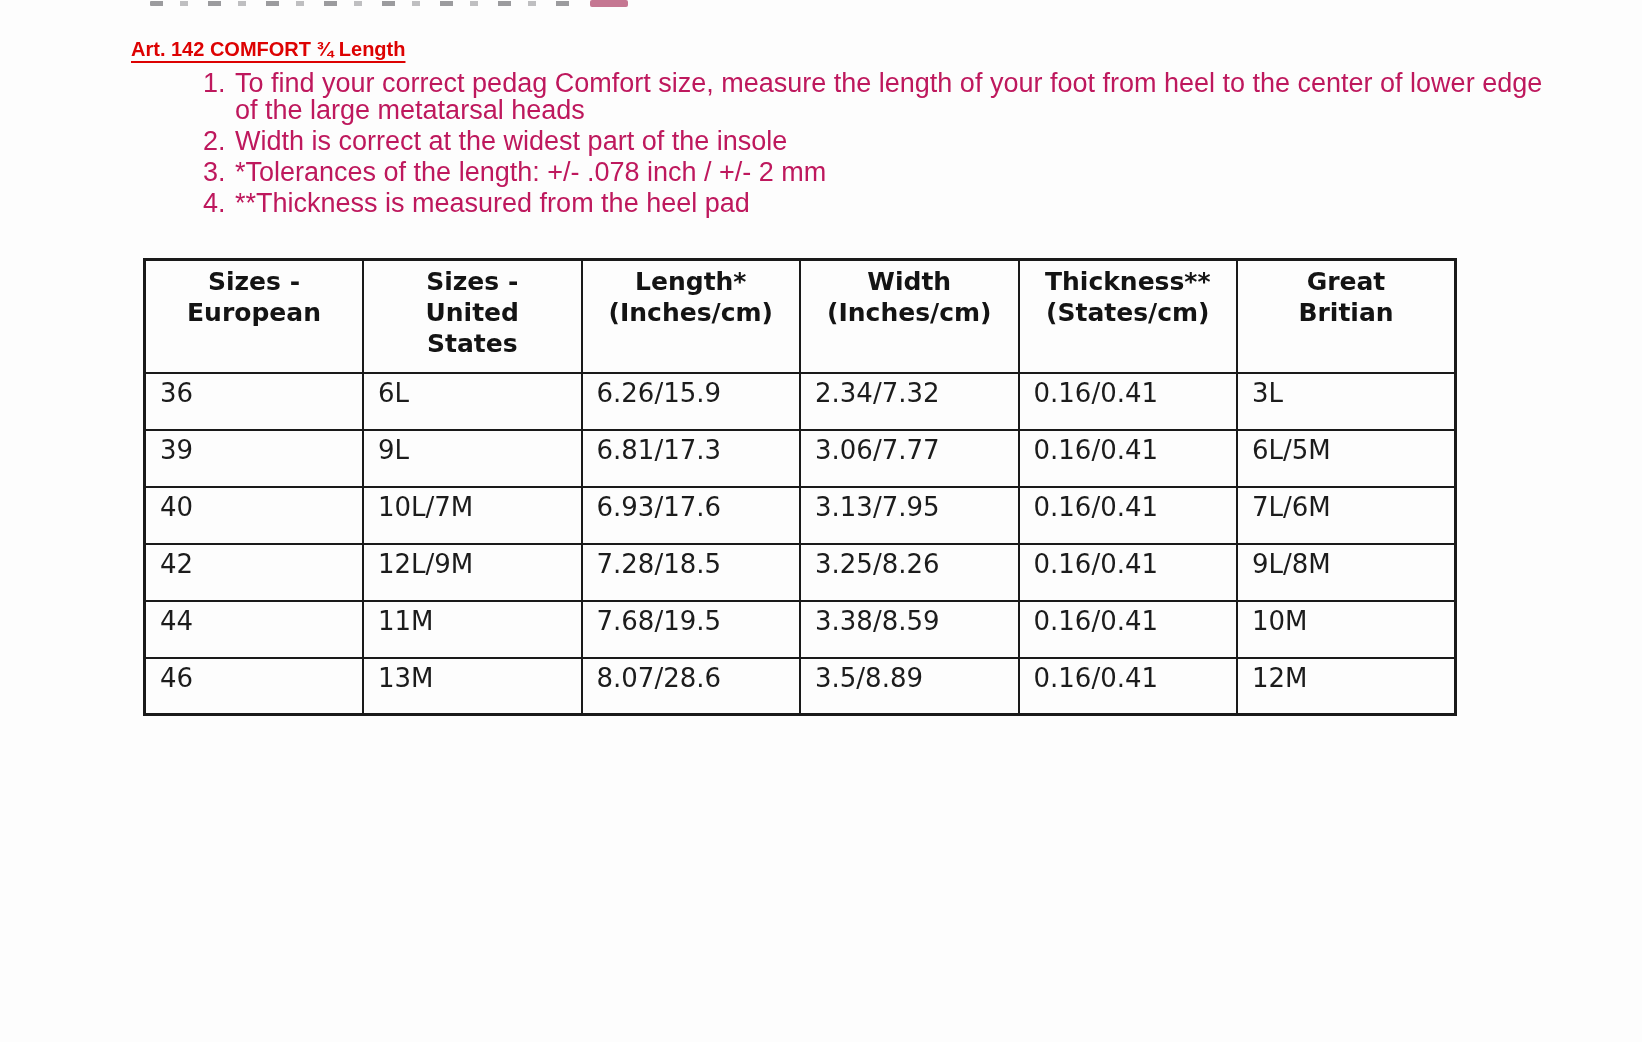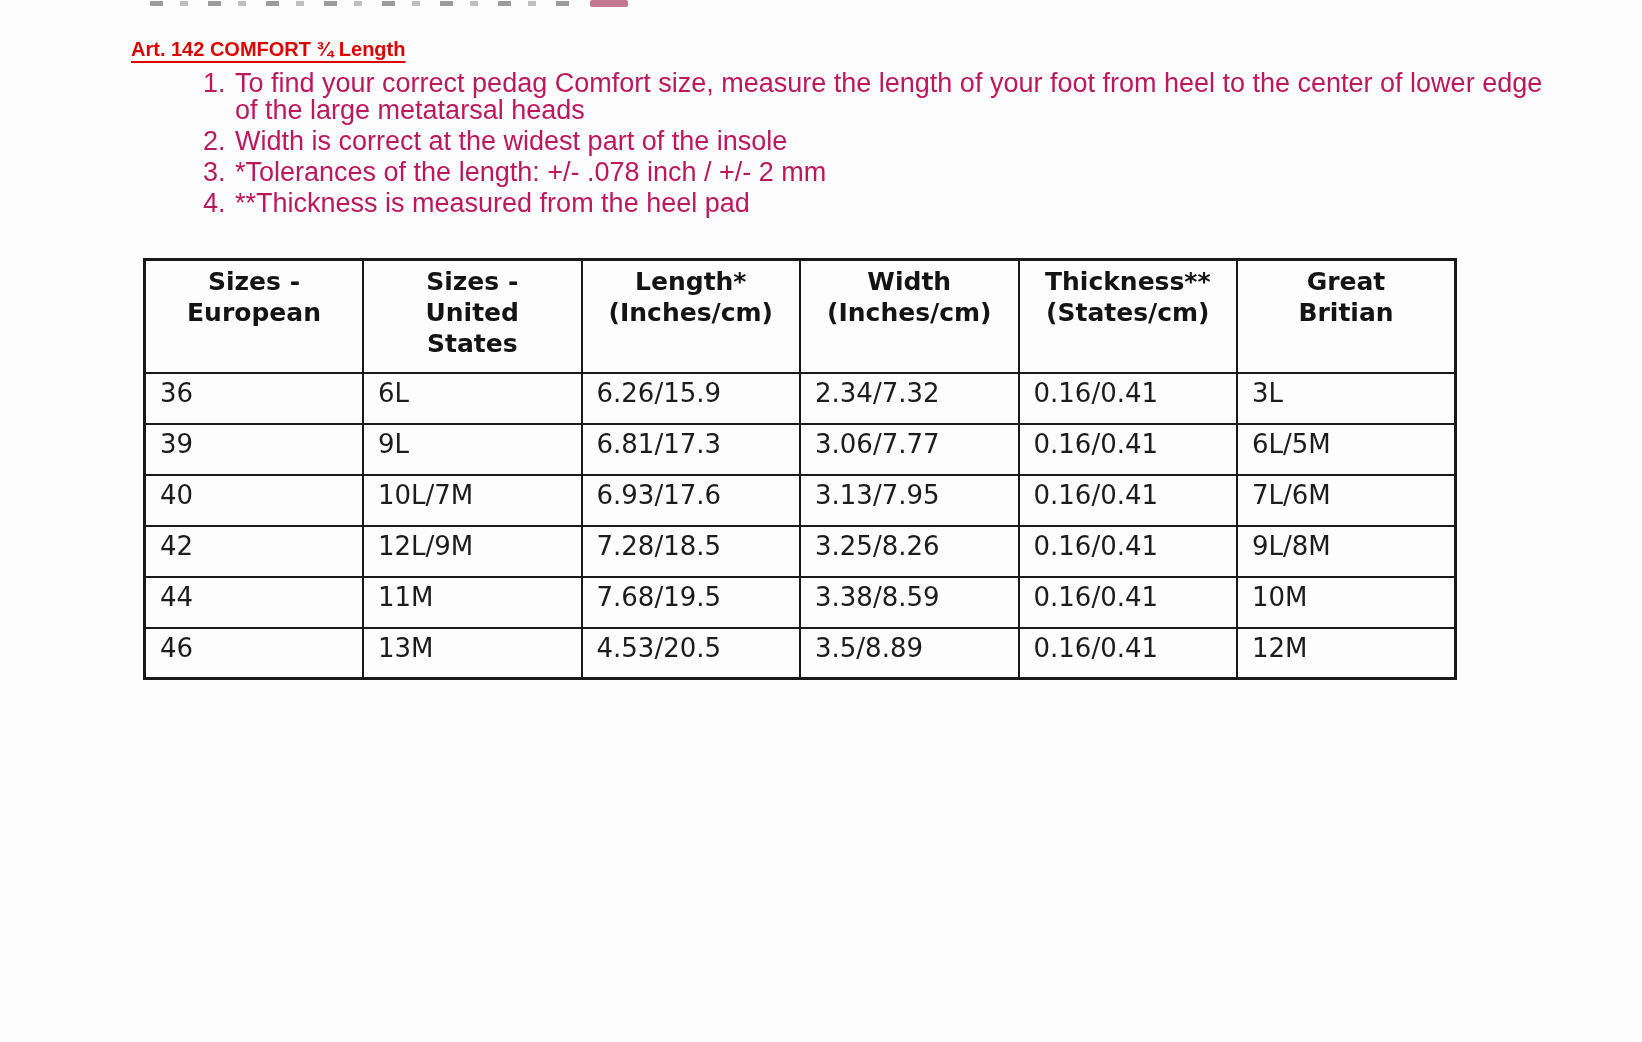--- a/index.html
+++ b/index.html
@@ -98,21 +98,21 @@
   .size-table th {
     font-size: 25px;
     font-weight: bold;
     line-height: 31px;
     text-align: center;
     vertical-align: top;
     padding: 5px 4px;
     white-space: pre-line;
     color: #141414;
   }
-  .size-table tbody tr { height: 51px; }
+  .size-table tbody tr { height: 57px; }
   .size-table td {
     font-size: 26px;
     line-height: 29px;
     font-weight: normal;
     text-align: left;
     vertical-align: top;
     padding: 5px 6px 5px 14px;
     color: #1c1c1c;
   }
 </style>
@@ -198,21 +198,21 @@
           <td>44</td>
           <td>11M</td>
           <td>7.68/19.5</td>
           <td>3.38/8.59</td>
           <td>0.16/0.41</td>
           <td>10M</td>
         </tr>
         <tr>
           <td>46</td>
           <td>13M</td>
-          <td>4.53/20.5</td>
+          <td>8.07/28.6</td>
           <td>3.5/8.89</td>
           <td>0.16/0.41</td>
           <td>12M</td>
         </tr>
       </tbody>
   </table>
 
 </div>
 
 </body></html>

